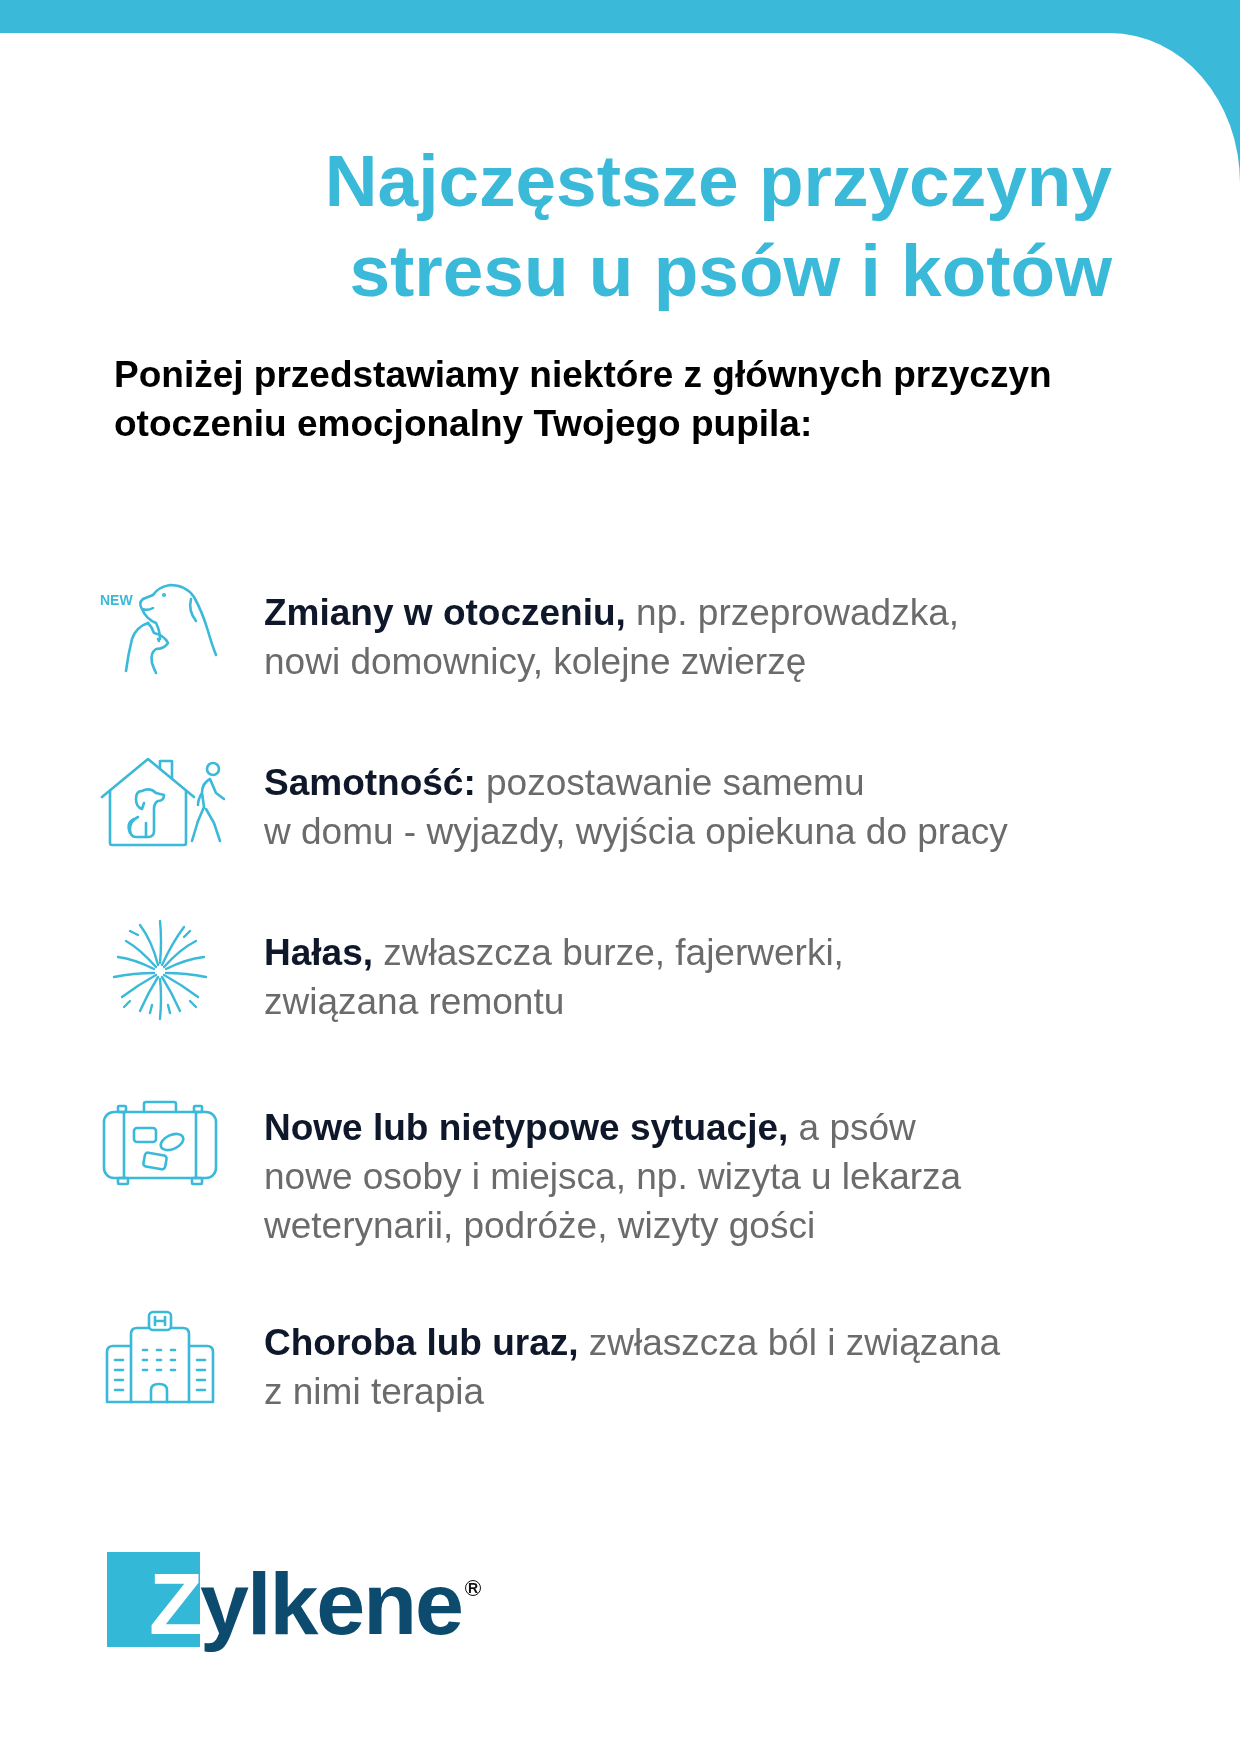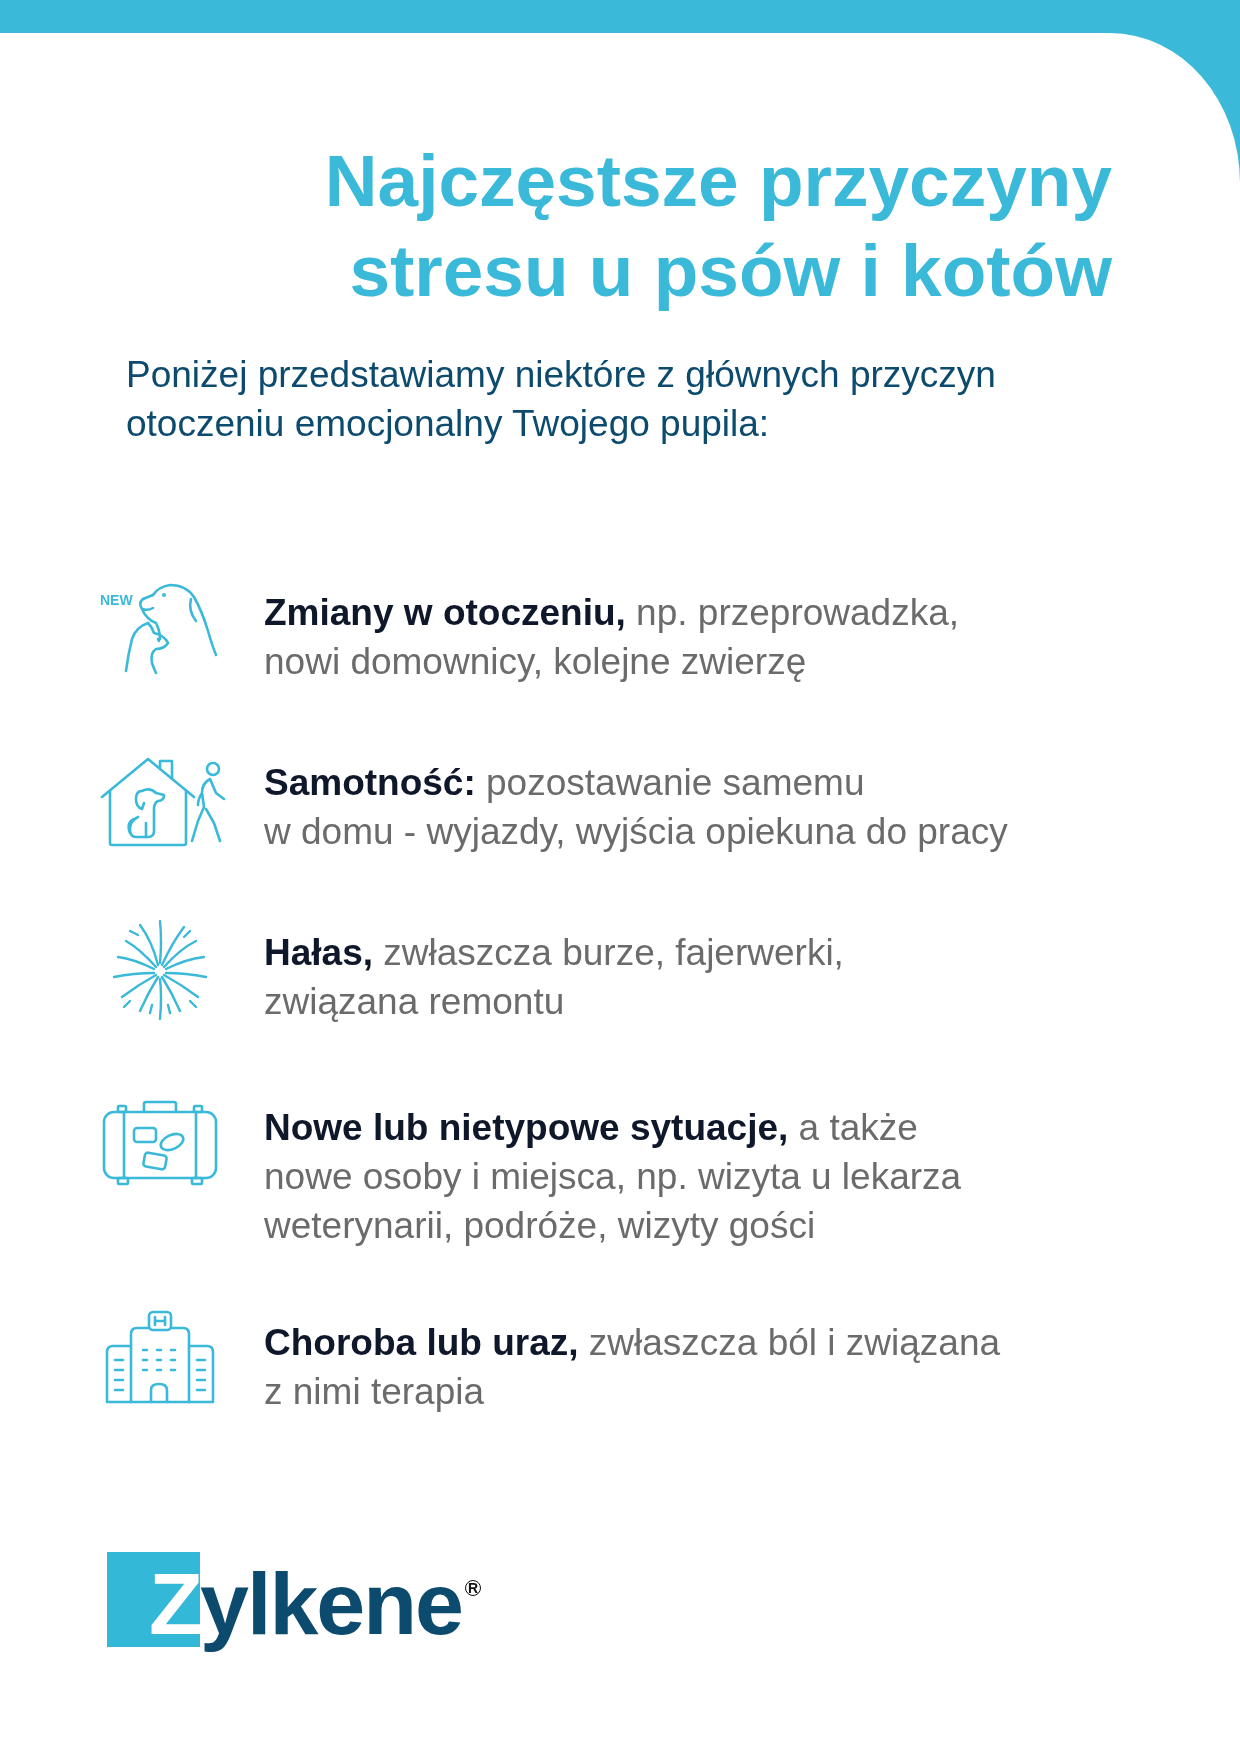--- a/index.html
+++ b/index.html
@@ -21,26 +21,27 @@
     color: #3BB9D9;
     font-weight: bold;
     font-size: 73px;
     line-height: 90px;
     letter-spacing: 0px;
     margin: 0;
     text-align: right;
   }
   .title span { display: block; }
   .intro {
-    position: absolute; left: 126px; top: 350px;
+    position: absolute; left: 114px; top: 350px;
     width: 980px;
-    color: #0c4a6e;
+    color: #000000;
     font-size: 37px;
     line-height: 49px;
     margin: 0;
+    font-weight: bold;
   }
   .intro span { display: block; }
   .item {
     position: absolute; left: 0; width: 1240px;
   }
   .item .icon {
     position: absolute;
   }
   .item .text {
     position: absolute; left: 264px;
@@ -181,21 +182,21 @@
       <rect x="18" y="8" width="8" height="6" rx="1"></rect>
       <rect x="94" y="8" width="8" height="6" rx="1"></rect>
       <rect x="18" y="80" width="10" height="6" rx="1"></rect>
       <rect x="92" y="80" width="10" height="6" rx="1"></rect>
       <rect x="34" y="30" width="22" height="14" rx="3"></rect>
       <ellipse cx="72" cy="44" rx="12" ry="7" transform="rotate(-25 72 44)"></ellipse>
       <rect x="44" y="56" width="22" height="14" rx="3" transform="rotate(10 55 63)"></rect>
     </svg>
   </div>
   <div class="text" style="top:8px">
-    <span class="line"><span class="lead">Nowe lub nietypowe sytuacje,</span><span> a także</span></span>
+    <span class="line"><span class="lead">Nowe lub nietypowe sytuacje,</span><span> a psów</span></span>
     <span class="line">nowe osoby i miejsca, np. wizyta u lekarza</span>
     <span class="line">weterynarii, podróże, wizyty gości</span>
   </div>
 </div>
 
 <div class="item" style="top:1310px">
   <div class="icon" style="left:103px; top:0px;">
     <svg width="115" height="95" viewBox="0 0 115 95" fill="none" stroke="#3BB9D9" stroke-width="2.6" stroke-linecap="round" stroke-linejoin="round">
       <rect x="46" y="2" width="22" height="18" rx="4"></rect>
       <path d="M52 7 L52 15 M62 7 L62 15 M52 11 L62 11"></path>

